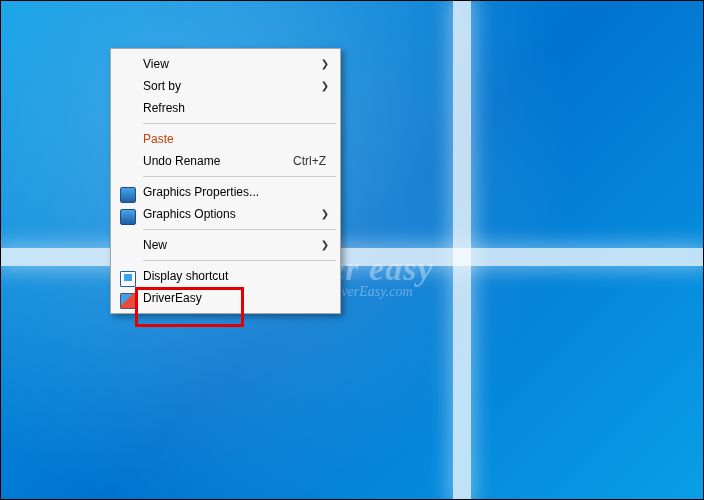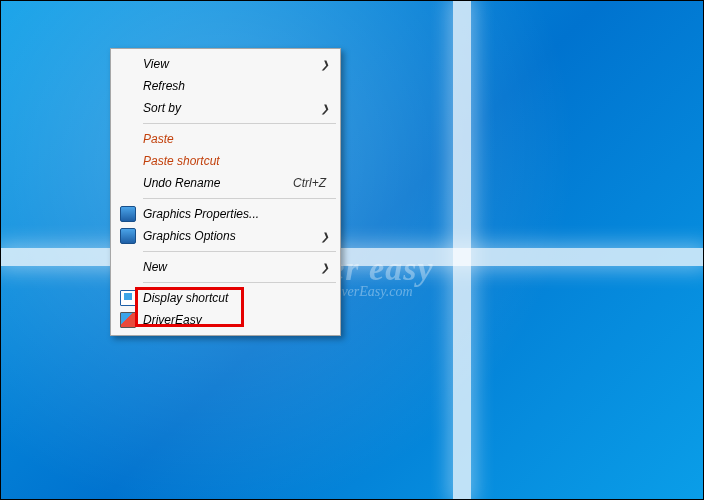--- a/index.html
+++ b/index.html
@@ -8,21 +8,21 @@
   .bar-h{position:absolute;left:0;right:0;top:248px;height:18px;background:rgba(255,255,255,0.75);box-shadow:0 0 20px 4px rgba(255,255,255,0.4);}
   .bar-v{position:absolute;top:0;bottom:0;left:453px;width:18px;background:rgba(255,255,255,0.75);box-shadow:0 0 20px 4px rgba(255,255,255,0.4);}
   
   .glow{position:absolute;inset:0;background:radial-gradient(circle at 30% 30%,rgba(255,255,255,0.25),transparent 60%);}
   
   .watermark{position:absolute;left:50%;top:55%;transform:translate(-50%,-50%);text-align:center;color:rgba(255,255,255,0.35);font-style:italic;font-family:Georgia,serif;pointer-events:none;}
   .watermark .big{font-size:34px;font-weight:bold;letter-spacing:1px;}
   .watermark .small{font-size:14px;margin-top:-4px;}
   
   .ctx{position:absolute;left:110px;top:48px;width:225px;background:#f7f7f7;border:1px solid #a7a7a7;box-shadow:3px 3px 6px rgba(0,0,0,0.35);padding:4px 2px;}
-  .item{display:flex;align-items:center;height:22px;line-height:22px;padding:0 6px 0 0;cursor:default;font-style:italic;}
+  .item{display:flex;align-items:flex-end;height:22px;line-height:22px;padding:0 6px 0 0;cursor:default;}
   .icon-col{width:30px;display:flex;justify-content:center;align-items:center;flex:0 0 30px;}
   .label{flex:1;white-space:nowrap;}
   .shortcut{color:#333;padding-right:6px;margin-left:26px;}
   .arrow{width:14px;text-align:center;color:#333;font-size:12px;flex:0 0 14px;}
   .arrow::before{content:"❯";font-size:10px;}
   .disabled{color:#c2410c;}
   .sep{height:1px;margin:4px 2px 4px 30px;background:#d0d0d0;}
   
   .ic{width:16px;height:16px;display:block;}
   .ic-intel{background:linear-gradient(#4aa3e8,#1e5fa6);border:1px solid #184f8a;border-radius:2px;box-sizing:border-box;}
@@ -50,43 +50,38 @@
   <div class="ctx">
 
     <div class="item">
       <span class="icon-col"></span>
       <span class="label">View</span>
       <span class="arrow"></span>
     </div>
 
     <div class="item">
       <span class="icon-col"></span>
-      <span class="label">Refresh</span>
-      <span class="arrow" style="visibility:hidden"></span>
+      <span class="label">Sort by</span>
+      <span class="arrow"></span>
     </div>
 
     <div class="item">
       <span class="icon-col"></span>
-      <span class="label">Sort by</span>
-      <span class="arrow"></span>
+      <span class="label">Refresh</span>
+      <span class="arrow" style="visibility:hidden"></span>
     </div>
 
     <div class="sep"></div>
 
     <div class="item disabled">
       <span class="icon-col"></span>
       <span class="label">Paste</span>
       <span class="arrow" style="visibility:hidden"></span>
     </div>
 
-    <div class="item disabled">
-      <span class="icon-col"></span>
-      <span class="label">Paste shortcut</span>
-      <span class="arrow" style="visibility:hidden"></span>
-    </div>
 
     <div class="item">
       <span class="icon-col"></span>
       <span class="label">Undo Rename</span>
       <span class="shortcut">Ctrl+Z</span>
     </div>
 
     <div class="sep"></div>
 
     <div class="item">

